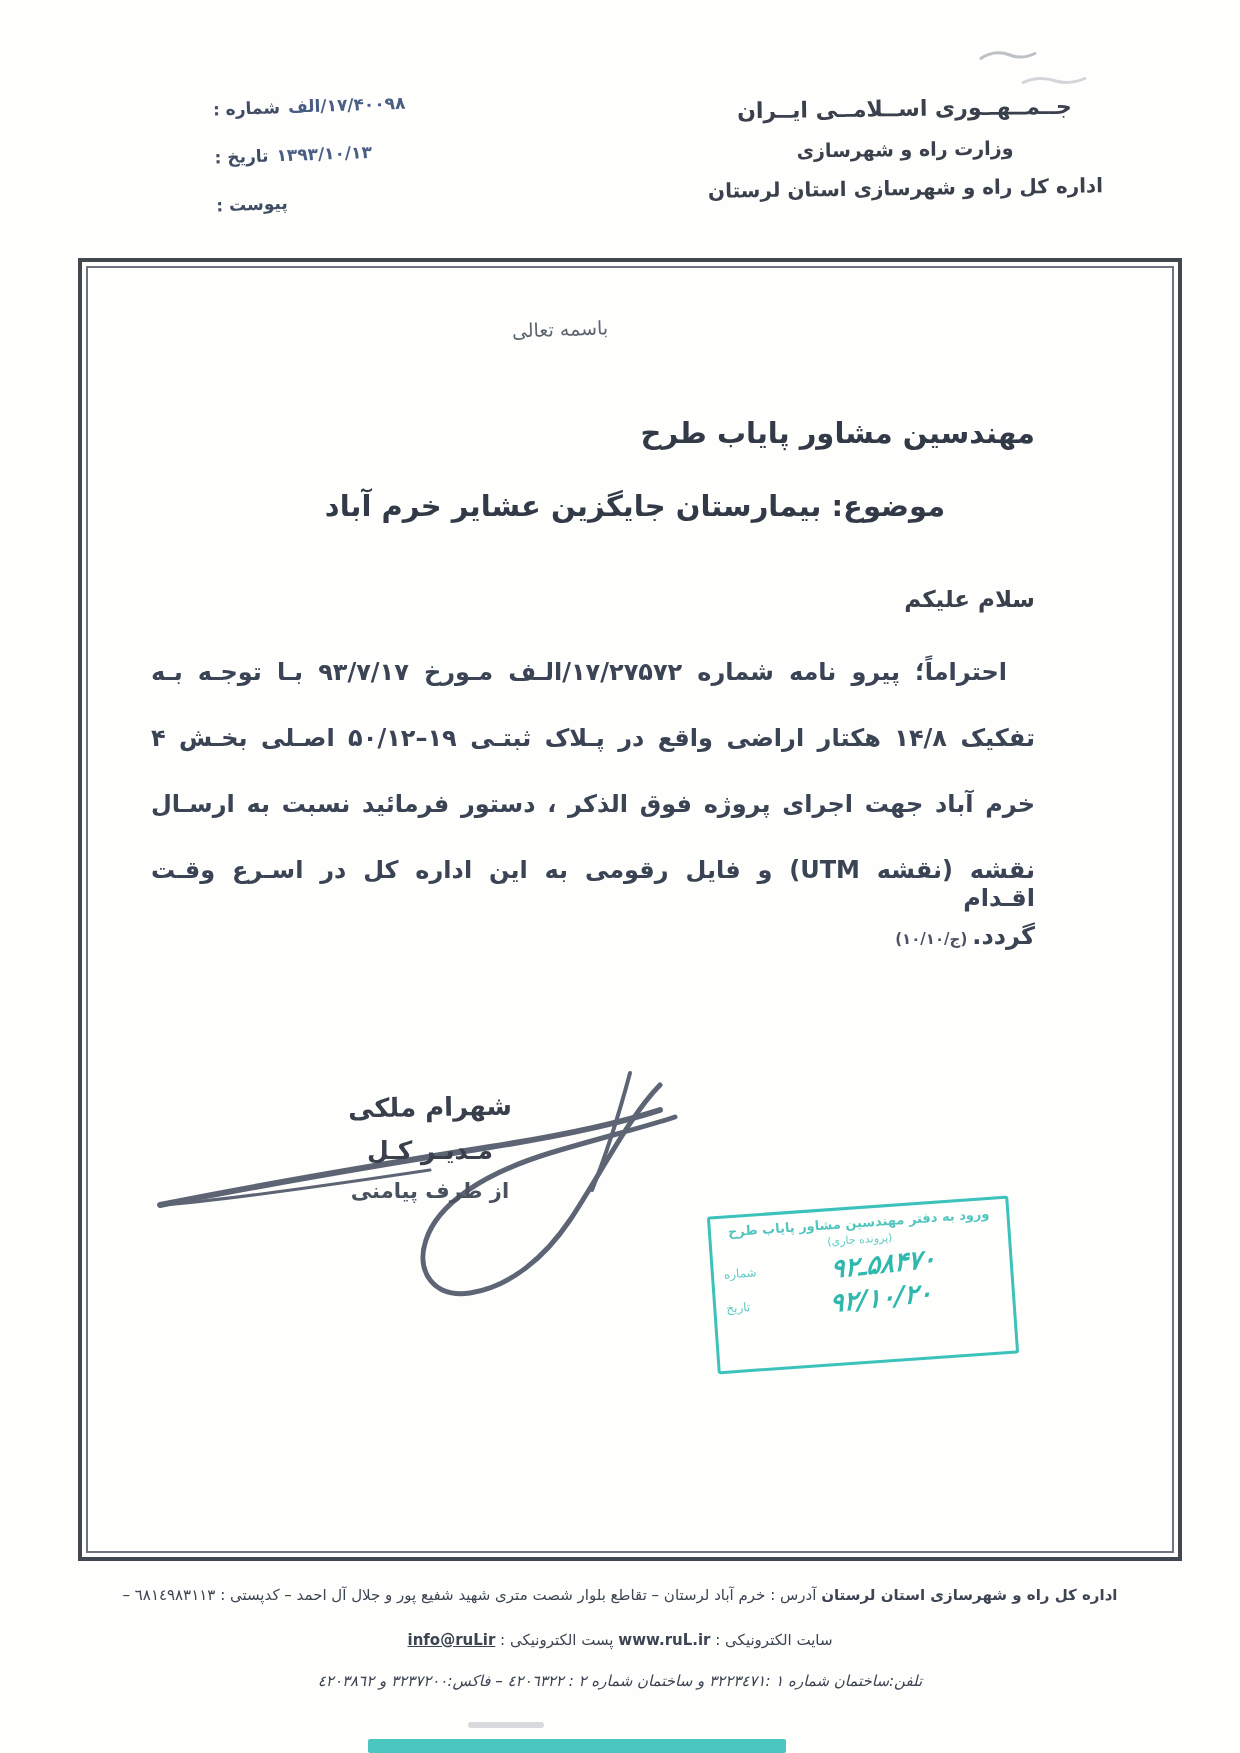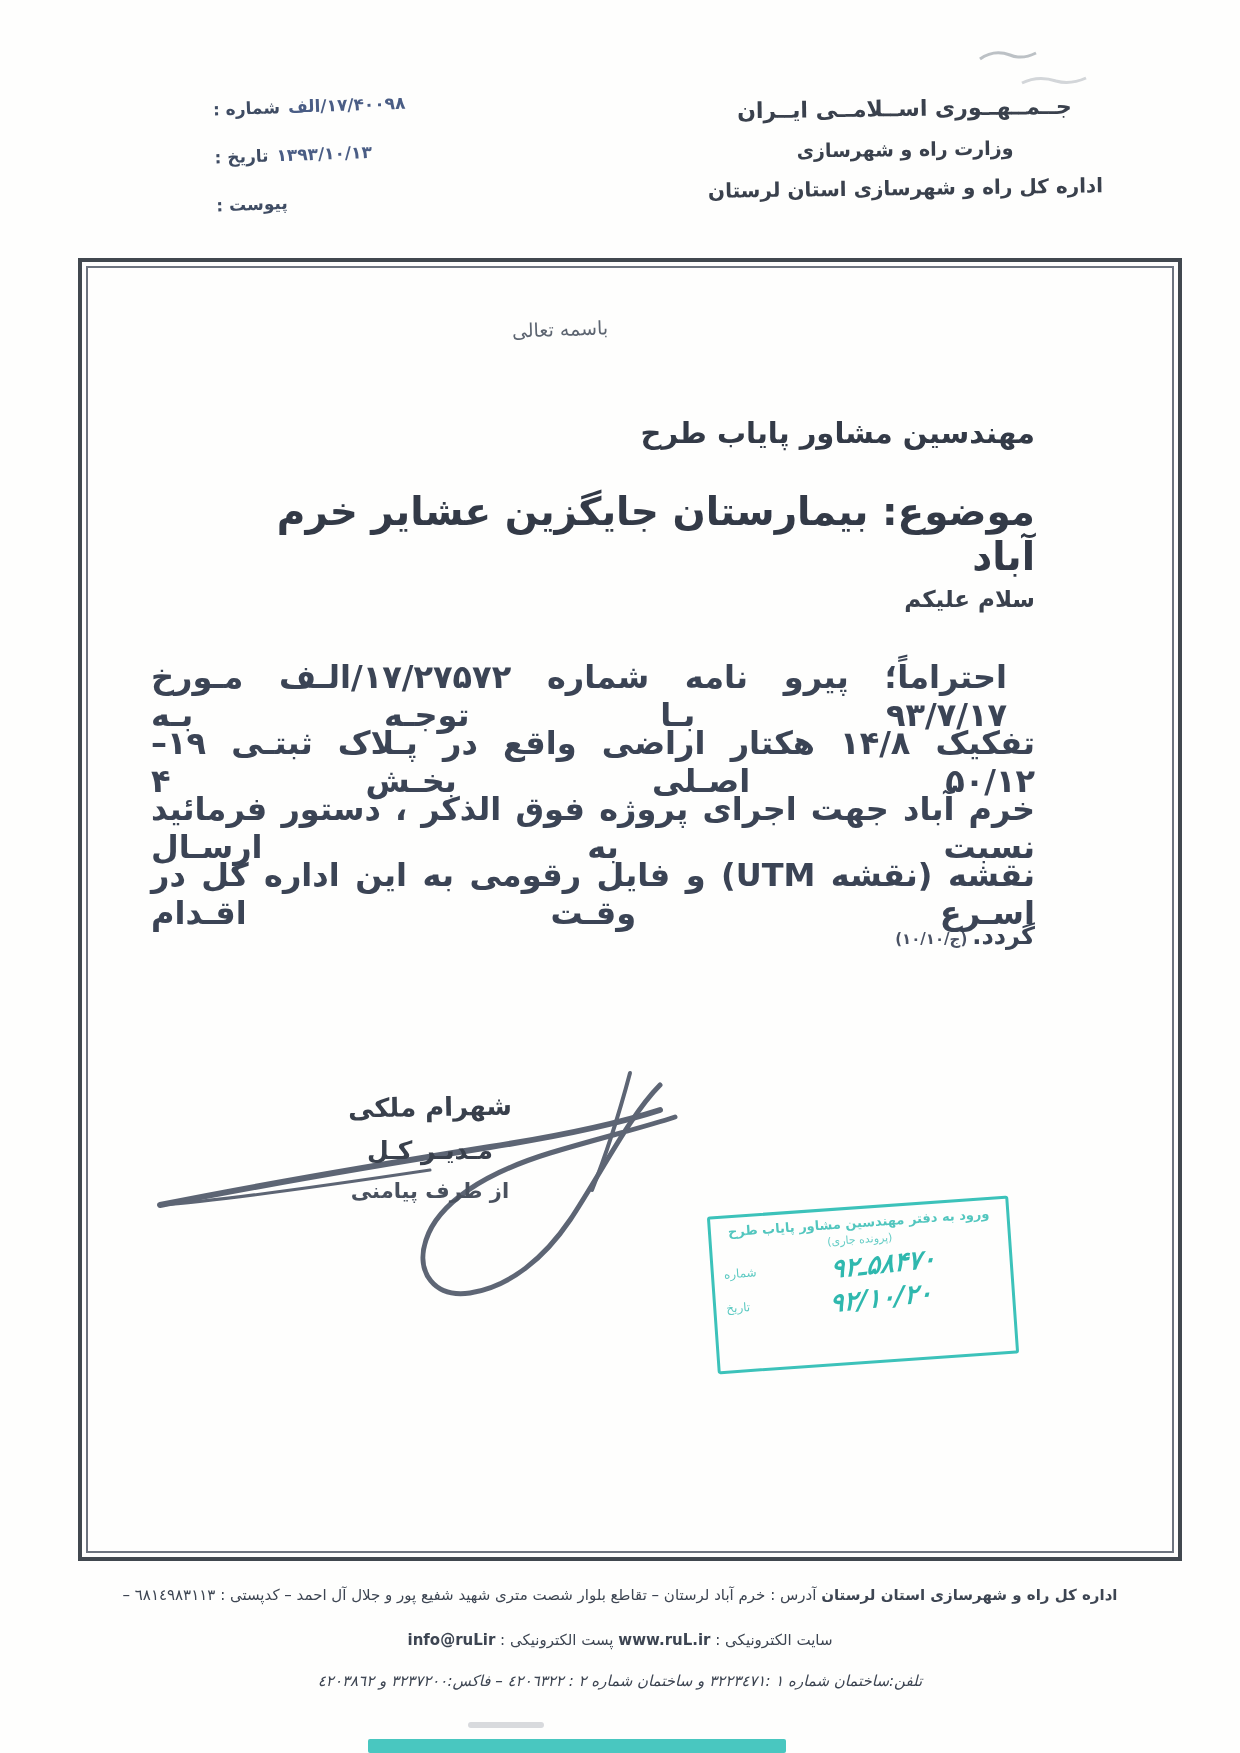--- a/index.html
+++ b/index.html
@@ -41,32 +41,32 @@
   .basmala {
     position:absolute; left:455px; top:318px; width:210px; text-align:center;
     font-size:19px; color:#5d6571; transform:rotate(-2deg);
   }
 
   .recipient {
     position:absolute; right:205px; top:416px; width:700px; text-align:right;
     font-size:29px; font-weight:bold; color:#333a47;
   }
   .subject {
-    position:absolute; right:205px; top:489px; width:800px; text-align:right;
-    font-size:39px; font-weight:bold; color:#333a47;
+    position:absolute; right:205px; top:489px; width:800px; text-align:center;
+    font-size:29px; font-weight:bold; color:#333a47;
   }
   .salutation {
     position:absolute; right:205px; top:586px; width:400px; text-align:right;
     font-size:23px; font-weight:bold; color:#3a414d;
   }
 
   
   .bodyline {
     position:absolute; right:205px; width:884px; height:46px;
-    font-size:32px; font-weight:bold; color:#3b4455;
+    font-size:24px; font-weight:bold; color:#3b4455;
     text-align:justify; text-align-last:justify; word-spacing:3px;
   }
   .bodyline.indent { padding-right:28px; }
   .closing {
     position:absolute; right:205px; top:922px; width:884px; text-align:right;
     color:#3b4455;
   }
   .closing .main { font-size:24px; font-weight:bold; }
   .closing .note { font-size:15px; font-weight:bold; color:#4a5264; margin-right:0; }
 
@@ -90,21 +90,21 @@
   .stamp .s-val  {
     font-size:26px; font-weight:bold; color:#2fb8ae; flex:1; text-align:center;
     font-style:italic; transform:rotate(-2deg) skewX(-6deg);
   }
 
   
   .footer { position:absolute; left:40px; width:1160px; text-align:center; color:#3d4552; }
   .f1 { top:1586px; font-size:15px; }
   .f1 .org { font-weight:bold; }
   .f2 { top:1631px; font-size:15px; }
-  .f2 .email { font-weight:bold; }
+  .f2 .email { font-weight:bold; text-decoration:underline; }
   .f2 .site  { font-weight:bold; }
   .f3 { top:1672px; font-size:15px;font-style:italic; }
 
   
   .artifact-tr { position:absolute; left:970px; top:45px; }
   .smudge {
     position:absolute; left:468px; top:1722px; width:76px; height:6px;
     background:#b8bcc2; opacity:.55; border-radius:3px;
   }
   .teal-bar {

